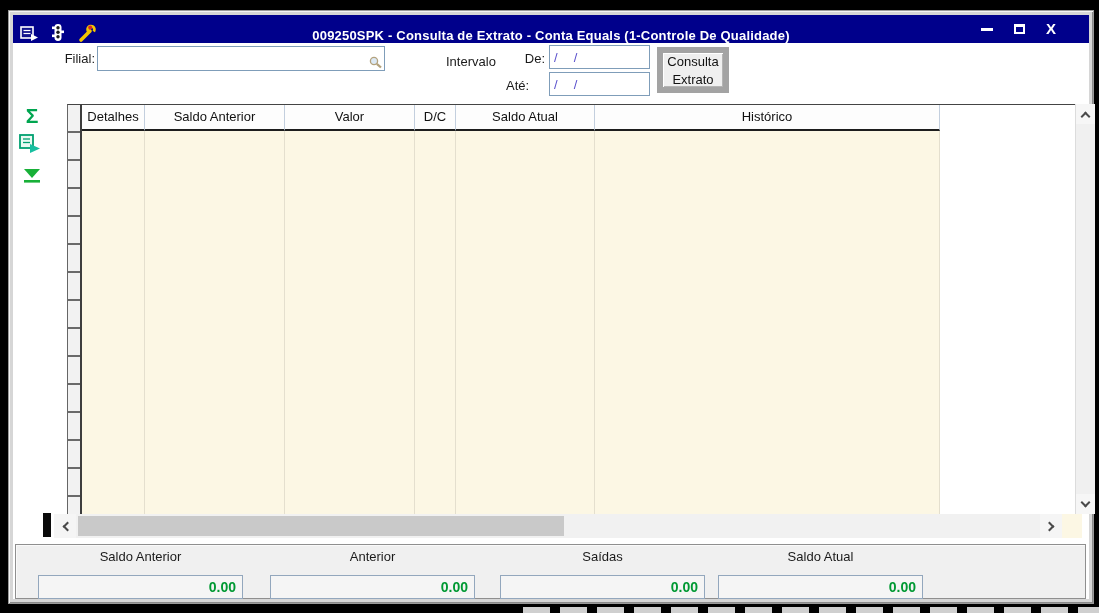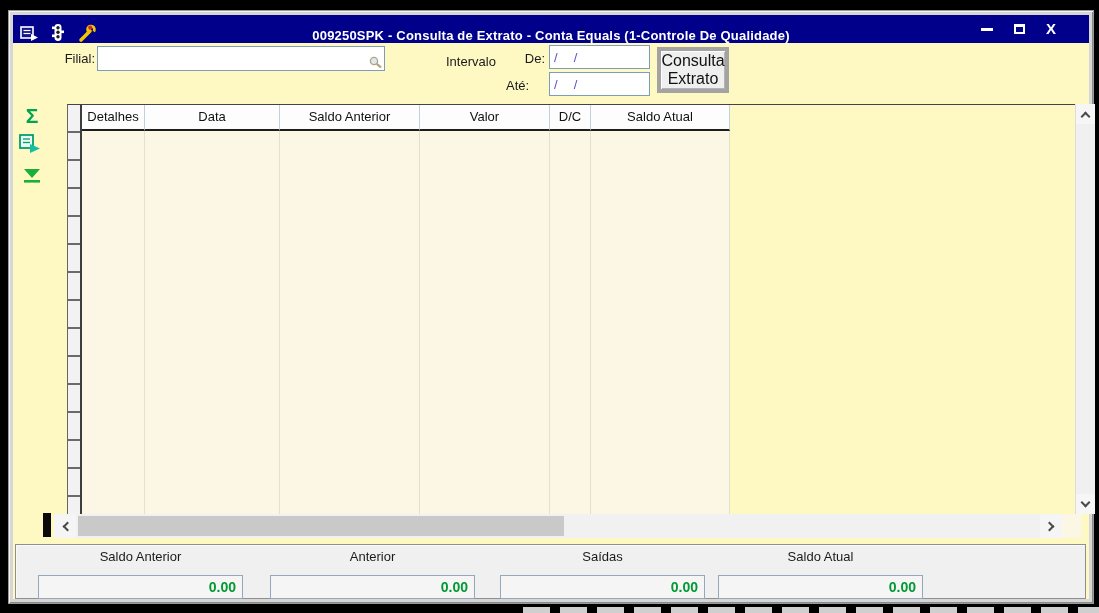--- a/index.html
+++ b/index.html
@@ -19,42 +19,42 @@
               font-weight:bold; font-size:13px; letter-spacing:.2px; }
   .tb-controls { position:absolute; right:30px; top:0; height:28px; display:flex;
                  align-items:center; gap:16px; z-index:2; }
   .ctl { width:16px; height:16px; display:flex; align-items:center; justify-content:center;
          color:#fff; font-weight:bold; cursor:default; }
   .min-glyph { width:12px; height:3px; background:#fff; display:inline-block; }
   .max-glyph { width:11px; height:10px; border:2px solid #fff; border-top-width:3px; display:inline-block; }
   .close-glyph { font-size:15px; line-height:16px; }
 
   
-  .content { position:absolute; left:4px; top:32px; right:4px; bottom:4px; background:#fef9c3; }
+  .content { position:absolute; left:4px; top:32px; right:4px; bottom:4px; background:#ffffff; }
 
   .lbl { position:absolute; color:#1a1a1a; }
 
   .filial-label { left:30px; top:8px; width:52px; text-align:right; }
   .filial-input { position:absolute; left:84px; top:3px; width:288px; height:25px;
                   background:#fff; border:1px solid #7f9db9; padding:2px 16px 2px 4px; font-size:13px; }
   .mag { position:absolute; left:356px; top:13px; }
 
   .intervalo-label { left:433px; top:11px; }
   .de-label  { left:496px; top:8px;  width:36px; text-align:right; }
   .ate-label { left:493px; top:35px; width:39px; }
   .date-input { position:absolute; left:536px; width:101px; height:24px; background:#fff;
                 border:1px solid #7f9db9; color:#5a50cc; padding:2px 4px; font-size:13px;
                 letter-spacing:3px; }
   .de-input  { top:2px; }
   .ate-input { top:29px; }
 
   .consulta-btn { position:absolute; left:644px; top:4px; width:72px; height:46px;
-                  background:#efefef; border:4px solid #a3a3a3;
+                  background:#efefef; border:6px solid #a3a3a3;
                   box-shadow: inset 1px 1px 0 #ffffff, inset -1px -1px 0 #b4b4b4;
-                  font-size:16px; color:#111; line-height:18px; text-align:center;
+                  font-size:13px; color:#111; line-height:18px; text-align:center;
                   font-family:"Liberation Sans", sans-serif; }
 
   
   .side-icon { position:absolute; width:26px; height:26px; display:flex;
                align-items:center; justify-content:center; }
   .sigma-btn  { left:6px;  top:60px; color:#00A550; font-weight:bold; font-size:21px; }
   .export-btn { left:4px;  top:88px; }
   .filter-btn { left:6px;  top:120px; }
 
   
@@ -188,38 +188,38 @@
       </svg>
     </span>
 
     <div class="grid">
       <div class="row-selector"></div>
       <div class="cols">
         <div class="col" style="width:63px">
           <div class="th">Detalhes</div>
           <div class="cbody"></div>
         </div>
-        <div class="col" style="width:135px">
-          <div class="th">Data</div>
-          <div class="cbody"></div>
-        </div>
         <div class="col" style="width:140px">
           <div class="th">Saldo Anterior</div>
           <div class="cbody"></div>
         </div>
         <div class="col" style="width:130px">
           <div class="th">Valor</div>
           <div class="cbody"></div>
         </div>
         <div class="col" style="width:41px">
           <div class="th">D/C</div>
           <div class="cbody"></div>
         </div>
         <div class="col" style="width:139px">
           <div class="th">Saldo Atual</div>
+          <div class="cbody"></div>
+        </div>
+        <div class="col" style="width:345px">
+          <div class="th">Histórico</div>
           <div class="cbody"></div>
         </div>
       </div>
       <div class="vscroll">
         <span class="sbtn">
             <span class="chv chv-up"></span>
           </span>
         <span class="sbtn">
             <span class="chv chv-down"></span>
           </span>

